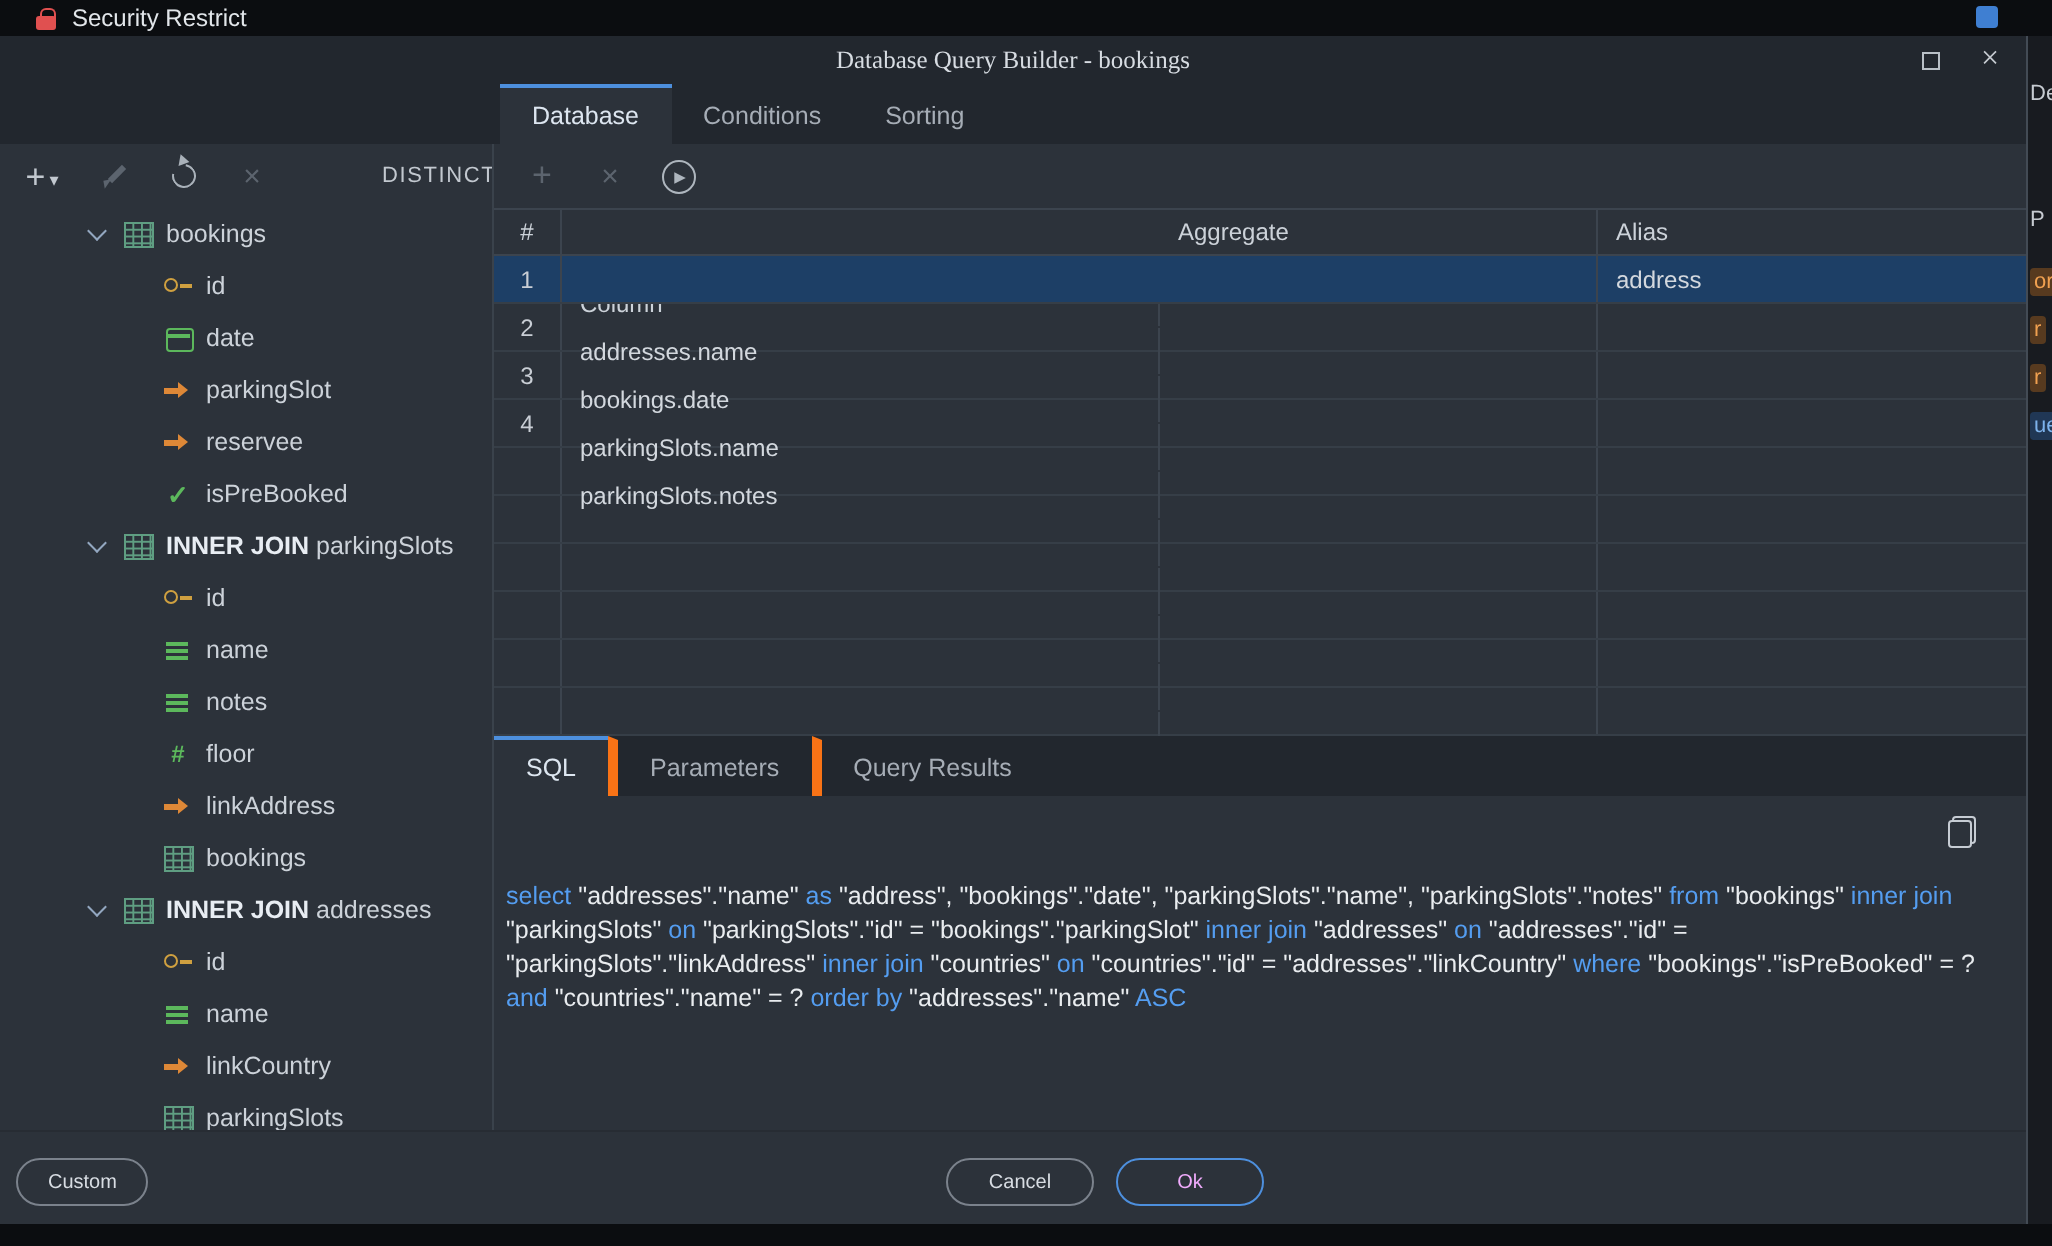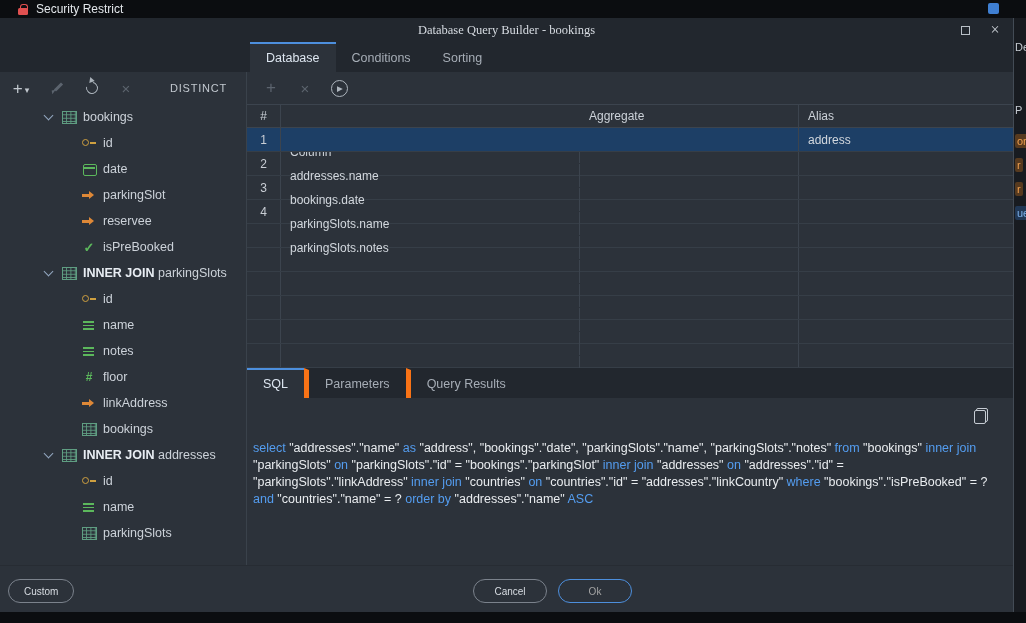--- a/index.html
+++ b/index.html
@@ -41,21 +41,21 @@
   .tree-panel{position:absolute;top:0;left:0;bottom:0;width:247px;border-right:1px solid #3a424b;overflow:hidden;}
   .toolbar{display:flex;align-items:center;height:32px;}
   .tree-toolbar{position:absolute;top:0;left:0;right:0;padding-left:8px;}
   .tb{display:flex;align-items:center;justify-content:center;width:20px;height:20px;margin-right:14px;color:#c2c8cf;font-size:15px;flex:none;}
   .tb.wide{width:26px;}
   .tb.disabled{color:#5c646e;}
   .add-btn .plus{font-size:17px;line-height:1;}
   .add-btn .caret{font-size:9px;margin-left:2px;margin-top:4px;}
   .plus2{font-size:17px;}
   .xbtn{font-size:15px;}
-  .distinct{margin-left:20px;font-size:11px;letter-spacing:.8px;color:#c2c8cf;}
+  .distinct{margin-left:41px;font-size:11px;letter-spacing:.8px;color:#c2c8cf;}
   .pencil-icon{position:relative;width:14px;height:14px;}
   .pencil-icon::before{content:"";position:absolute;left:6px;top:1px;width:3px;height:10px;background:#5c646e;transform:rotate(45deg);}
   .pencil-icon::after{content:"";position:absolute;left:1px;top:9px;width:0;height:0;border-top:4px solid #5c646e;border-right:4px solid transparent;transform:rotate(-10deg);}
   .refresh-icon{width:12px;height:12px;border:1.6px solid #a9b1b9;border-radius:50%;border-top-color:transparent;position:relative;transform:rotate(-35deg);}
   .refresh-icon::after{content:"";position:absolute;top:-4px;right:-2px;border-left:5px solid #a9b1b9;border-top:3px solid transparent;border-bottom:3px solid transparent;transform:rotate(45deg);}
 
   .tree{position:absolute;top:32px;left:0;right:0;bottom:0;overflow:hidden;margin-left:36px;}
   .tree-row{display:flex;align-items:center;height:26px;font-size:12.5px;color:#ccd2d9;white-space:nowrap;}
   .tree-row.lvl0{padding-left:9px;}
   .tree-row.lvl1{padding-left:46px;}
@@ -96,21 +96,21 @@
   .copy-icon{position:relative;width:14px;height:16px;}
   .copy-icon::before{content:"";position:absolute;right:0;top:0;width:10px;height:12px;border:1.5px solid #c6ccd3;border-radius:2px;}
   .copy-icon::after{content:"";position:absolute;left:0;bottom:0;width:10px;height:12px;border:1.5px solid #c6ccd3;border-radius:2px;background:#2c323a;}
   .sql-text{position:absolute;left:6px;right:12px;top:42px;font-size:12.5px;line-height:17px;color:#e9ecef;word-wrap:break-word;}
   .kw{color:var(--sql-keyword,#549df0);}
 
   .footer{position:absolute;left:0;right:0;bottom:0;height:47px;background:#2c323a;border-top:1px solid #272c33;}
   .btn{position:absolute;top:13px;height:24px;border-radius:12px;border:1px solid #7b828c;background:transparent;color:#d8dde3;font-size:10px;font-family:inherit;display:flex;align-items:center;justify-content:center;}
   .btn.custom{left:8px;padding:0 15px;}
   .btn.cancel{left:473px;width:74px;}
-  .btn.ok{left:558px;width:74px;border-color:var(--accent,#4d8fdd);color:#a3a3a3;}
+  .btn.ok{left:558px;width:74px;border-color:var(--accent,#4d8fdd);color:#f0abfc;}
 </style>
 </head>
 <body>
 
 <div class="screen">
 
   <div class="top-strip">
     <span class="lock-icon"></span>
     <span class="sec-label">Security Restrict</span>
     <span class="app-icon"></span>
@@ -222,20 +222,24 @@
             </div>
             <div class="tree-row lvl1">
               <span class="ticon key-icon"></span>
               <span class="tree-label">id</span>
             </div>
             <div class="tree-row lvl1">
               <span class="ticon text-icon"></span>
               <span class="tree-label">name</span>
             </div>
             <div class="tree-row lvl1">
+              <span class="ticon arrow-icon"></span>
+              <span class="tree-label">linkCountry</span>
+            </div>
+            <div class="tree-row lvl1">
               <span class="ticon table-icon"></span>
               <span class="tree-label">parkingSlots</span>
             </div>
           </div>
       </div>
 
       <div class="main-panel">
         <div class="toolbar main-toolbar">
           <span class="tb disabled plus2">+</span>
           <span class="tb disabled xbtn">×</span>

